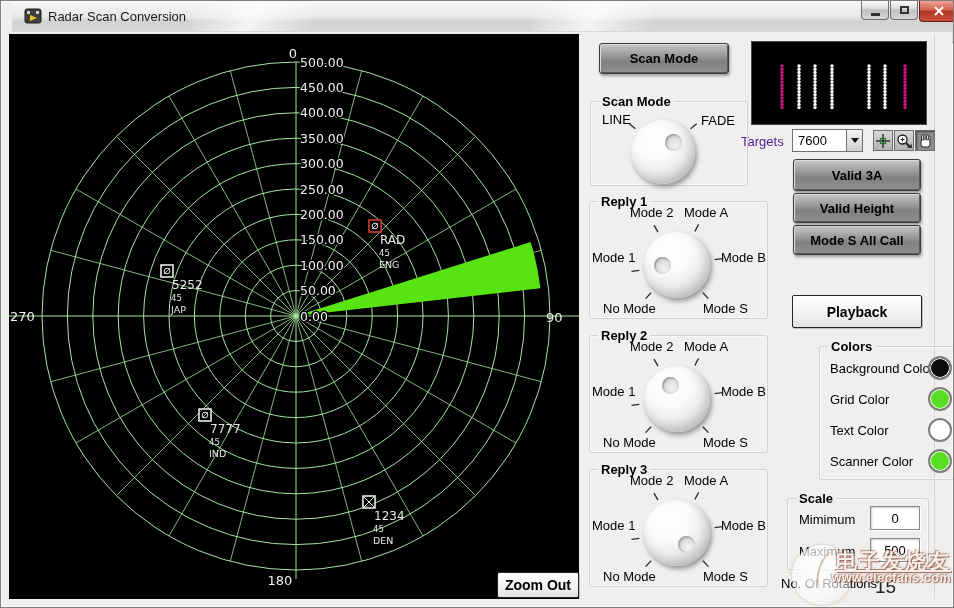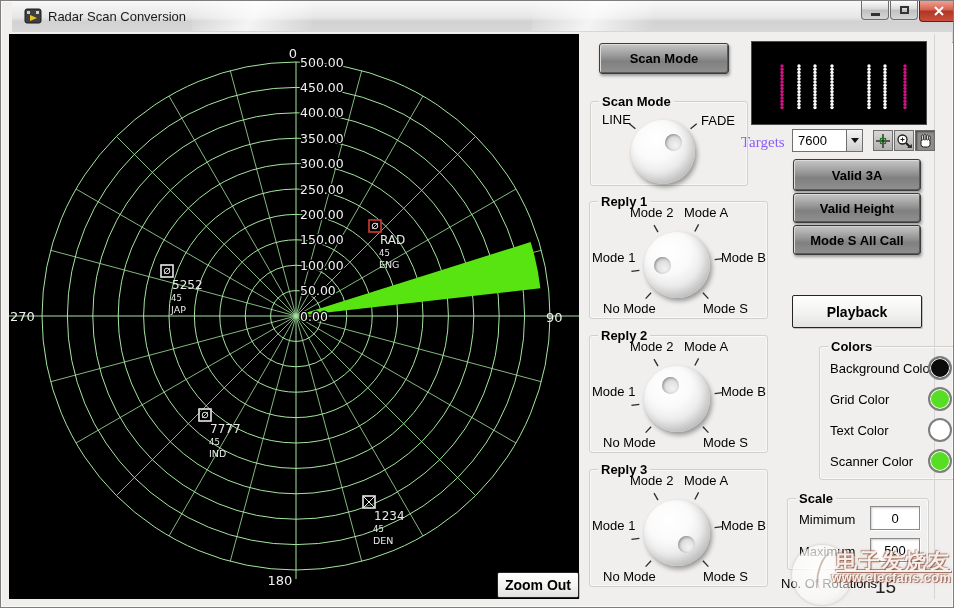--- a/index.html
+++ b/index.html
@@ -43,21 +43,21 @@
     box-shadow:inset 1px 1px 0 #dcdcdc,inset -1px -1px 0 #5a5a5a,1px 2px 3px rgba(0,0,0,.35);
   }
   .btn-light{
     background:linear-gradient(180deg,#ffffff 0%,#f2f2f0 55%,#e2e2e0 100%);
     border:1px solid #242424;border-radius:2px;
     box-shadow:inset 0 1px 0 #fff,1px 1px 0 rgba(0,0,0,.2);font-size:14px;
   }
   
   .mini-display{position:absolute;left:750px;top:40px;width:176px;height:84px;background:#000;border:1px solid #4c4c4c;}
   
-  .targets-label{position:absolute;left:740px;top:133px;font-size:15px;color:#8b5cf6;font-family:Liberation Serif, serif;}
+  .targets-label{position:absolute;left:740px;top:133px;font-size:13px;color:#4c1d95;}
   .combo{position:absolute;left:791px;top:128px;width:71px;height:23px;border:1px solid #707070;background:#fff;display:flex;}
   .combo-value{flex:1;font-size:13px;padding:3px 0 0 5px;color:#000;}
   .combo-btn{width:16px;border-left:1px solid #707070;background:linear-gradient(180deg,#f4f4f4,#cfcfcf);display:flex;align-items:center;justify-content:center;}
   .arr{width:0;height:0;border-left:4px solid transparent;border-right:4px solid transparent;border-top:5px solid #111;}
   .tool-btn{position:absolute;top:129px;width:20px;height:21px;border:1px solid #6e6e6e;
     background:linear-gradient(180deg,#d8d7d5,#b3b1af);display:flex;align-items:center;justify-content:center;}
   .tool-btn.active{background:#8f8d8b;box-shadow:inset 1px 1px 2px rgba(0,0,0,.5);}
   
   .group{position:absolute;border:1px solid #d2d0cd;border-radius:3px;box-shadow:inset 0 0 0 1px rgba(255,255,255,.55);}
   .group-title{position:absolute;top:-8px;left:8px;background:#f0efed;padding:0 3px;font-weight:bold;font-size:13px;color:#000;}

